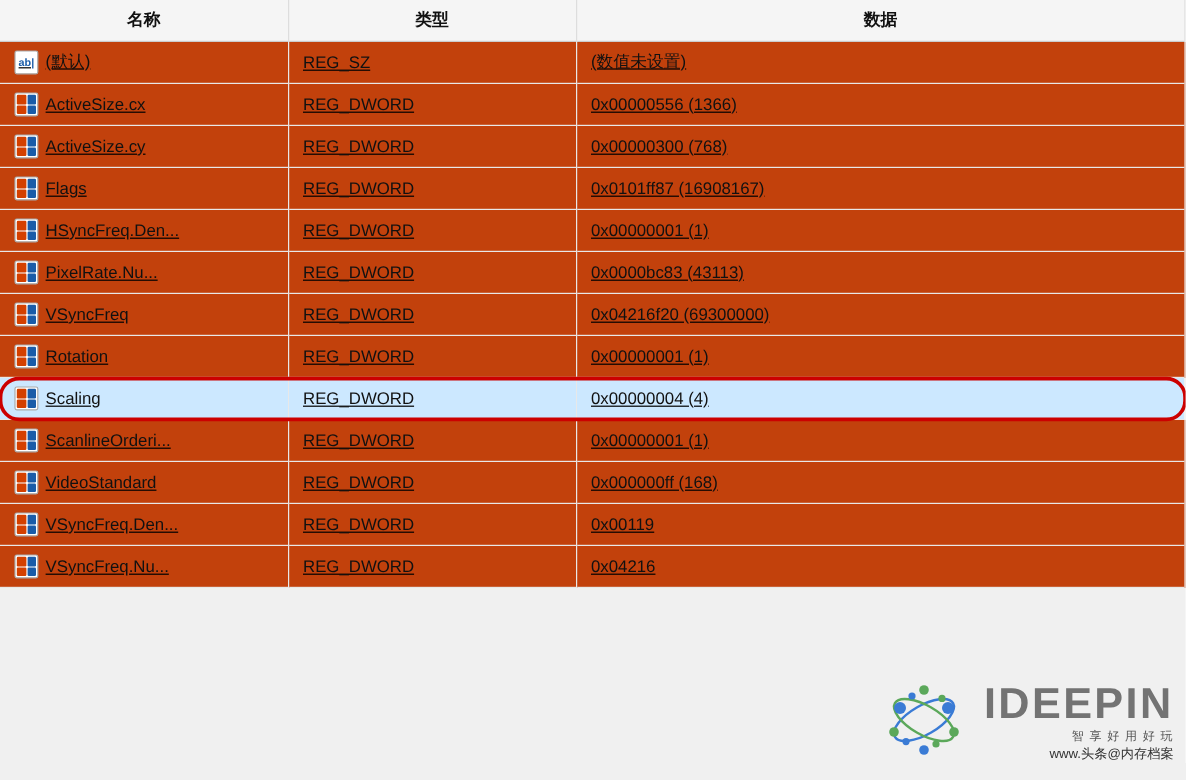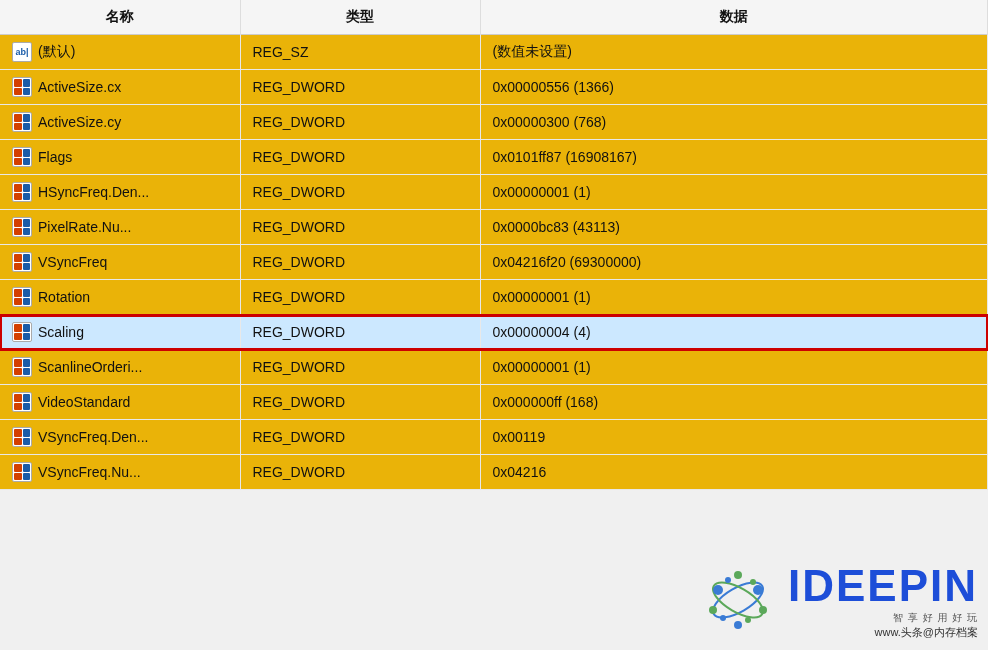--- a/index.html
+++ b/index.html
@@ -23,21 +23,22 @@
     .registry-table thead th {
       text-align: center;
       padding: 8px 12px;
       font-weight: 600;
       color: #111;
       border-right: 1px solid #ddd;
       font-size: 14px;
     }
     .registry-table tbody tr {
       border-bottom: 1px solid #e8e8e8;
-      background: #eab308;
+      background: #c2410c;
+      text-decoration: underline;
     }
     .registry-table tbody td {
       padding: 7px 12px;
       color: #111;
       border-right: 1px solid #e8e8e8;
       vertical-align: middle;
       font-size: 14px;
     }
     .col-name { width: 240px; }
     .col-type { width: 240px; margin-left: 36px; }
@@ -85,23 +86,23 @@
       display: flex;
       align-items: center;
       gap: 10px;
     }
     .ideepin-logo {
       display: flex;
       flex-direction: column;
       align-items: flex-end;
     }
     .ideepin-text {
-      font-size: 44px;
+      font-size: 36px;
       font-weight: bold;
-      color: #1d4ed8;
+      color: #737373;
       letter-spacing: 2px;
       font-family: Arial, sans-serif;
     }
     .ideepin-sub {
       font-size: 10px;
       color: #555;
       letter-spacing: 1px;
     }
     .ideepin-url {
       font-size: 11px;
@@ -233,21 +234,21 @@
               <div class="dword-cell" style="background: rgb(26, 92, 168);"></div>
               <div class="dword-cell" style="background: rgb(212, 64, 0);"></div>
               <div class="dword-cell" style="background: rgb(26, 92, 168);"></div>
             </div>
             <span>Rotation</span>
           </div>
         </td>
         <td class="col-type">REG_DWORD</td>
         <td class="col-data">0x00000001 (1)</td>
       </tr>
-      <tr style="outline: rgb(204, 0, 0) solid 3px; outline-offset: -2px; position: relative;">
+      <tr style="outline: rgb(204, 0, 0) solid 3px; outline-offset: -2px; position: relative; border-radius: 16px;">
         <td class="col-name" style="background: rgb(204, 232, 255);">
           <div class="icon-cell">
             <div class="reg-icon reg-icon-dword" style="background: rgb(255, 255, 255); border: 1px solid rgb(170, 170, 170); border-radius: 2px;">
               <div class="dword-cell" style="background: rgb(212, 64, 0);"></div>
               <div class="dword-cell" style="background: rgb(26, 92, 168);"></div>
               <div class="dword-cell" style="background: rgb(212, 64, 0);"></div>
               <div class="dword-cell" style="background: rgb(26, 92, 168);"></div>
             </div>
             <span>Scaling</span>
           </div>

